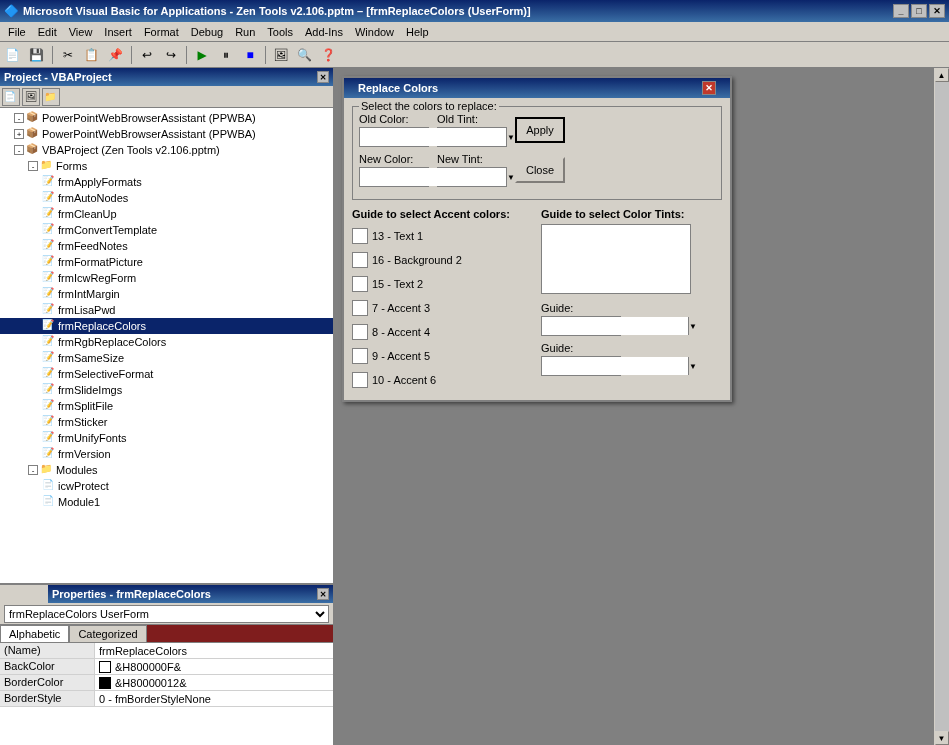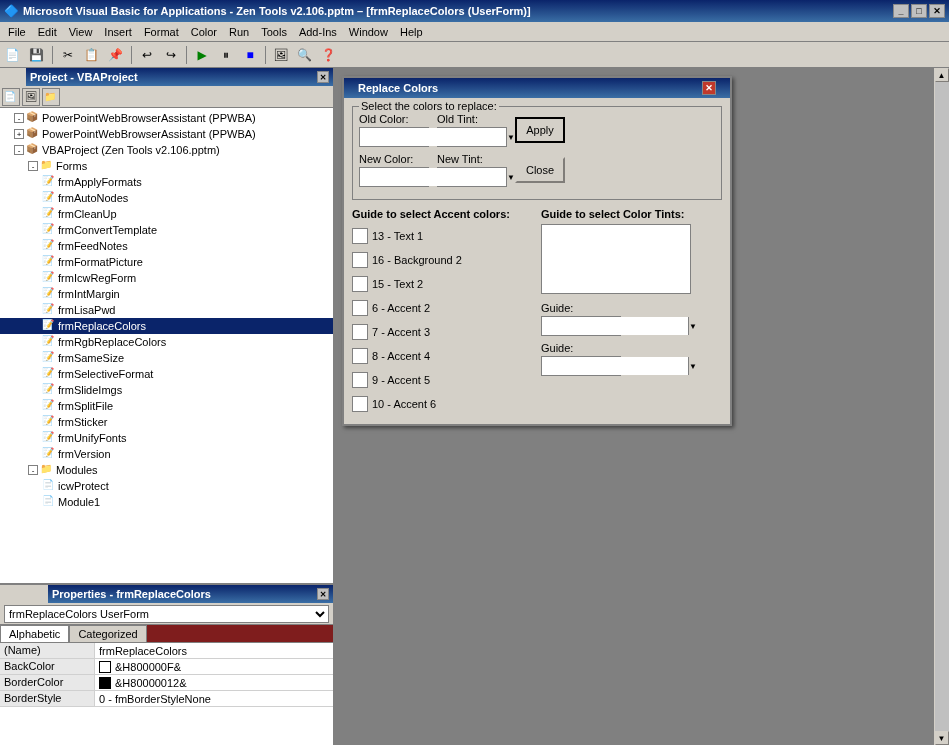--- a/index.html
+++ b/index.html
@@ -83,21 +83,20 @@
     .panel-header {
       background: linear-gradient(to bottom, #0a246a, #3a6ea5);
       color: white;
       height: 18px;
       display: flex;
       align-items: center;
       justify-content: space-between;
       padding: 4px 4px;
       font-size: 11px;
       font-weight: bold;
-      margin-left: 26px;
     }
     .panel-close-btn {
       width: 12px; height: 12px; background: #c0c0c0;
       border: 1px solid #888; cursor: pointer;
       display: flex; align-items: center; justify-content: center;
       font-size: 8px; color: #000;
     }
     .panel-toolbar {
       background: #d4d0c8;
       height: 22px;
@@ -380,21 +379,21 @@
     <div class="title-btn">✕</div>
   </div>
 </div>
 
 <div class="menu-bar">
   <span class="menu-item">File</span>
   <span class="menu-item">Edit</span>
   <span class="menu-item">View</span>
   <span class="menu-item">Insert</span>
   <span class="menu-item">Format</span>
-  <span class="menu-item">Color</span>
+  <span class="menu-item">Debug</span>
   <span class="menu-item">Run</span>
   <span class="menu-item">Tools</span>
   <span class="menu-item">Add-Ins</span>
   <span class="menu-item">Window</span>
   <span class="menu-item">Help</span>
 </div>
 
 <div class="toolbar">
   <div class="toolbar-btn">📄</div>
   <div class="toolbar-btn">💾</div>
@@ -651,24 +650,20 @@
               <li class="accent-item">
                 <div class="accent-swatch" style="background:white;"></div>
                 <span class="accent-label">16 - Background 2</span>
               </li>
               <li class="accent-item">
                 <div class="accent-swatch" style="background:white;"></div>
                 <span class="accent-label">15 - Text 2</span>
               </li>
               <li class="accent-item">
                 <div class="accent-swatch" style="background:white;"></div>
-                <span class="accent-label">6 - Accent 2</span>
-              </li>
-              <li class="accent-item">
-                <div class="accent-swatch" style="background:white;"></div>
                 <span class="accent-label">7 - Accent 3</span>
               </li>
               <li class="accent-item">
                 <div class="accent-swatch" style="background:white;"></div>
                 <span class="accent-label">8 - Accent 4</span>
               </li>
               <li class="accent-item">
                 <div class="accent-swatch" style="background:white;"></div>
                 <span class="accent-label">9 - Accent 5</span>
               </li>

